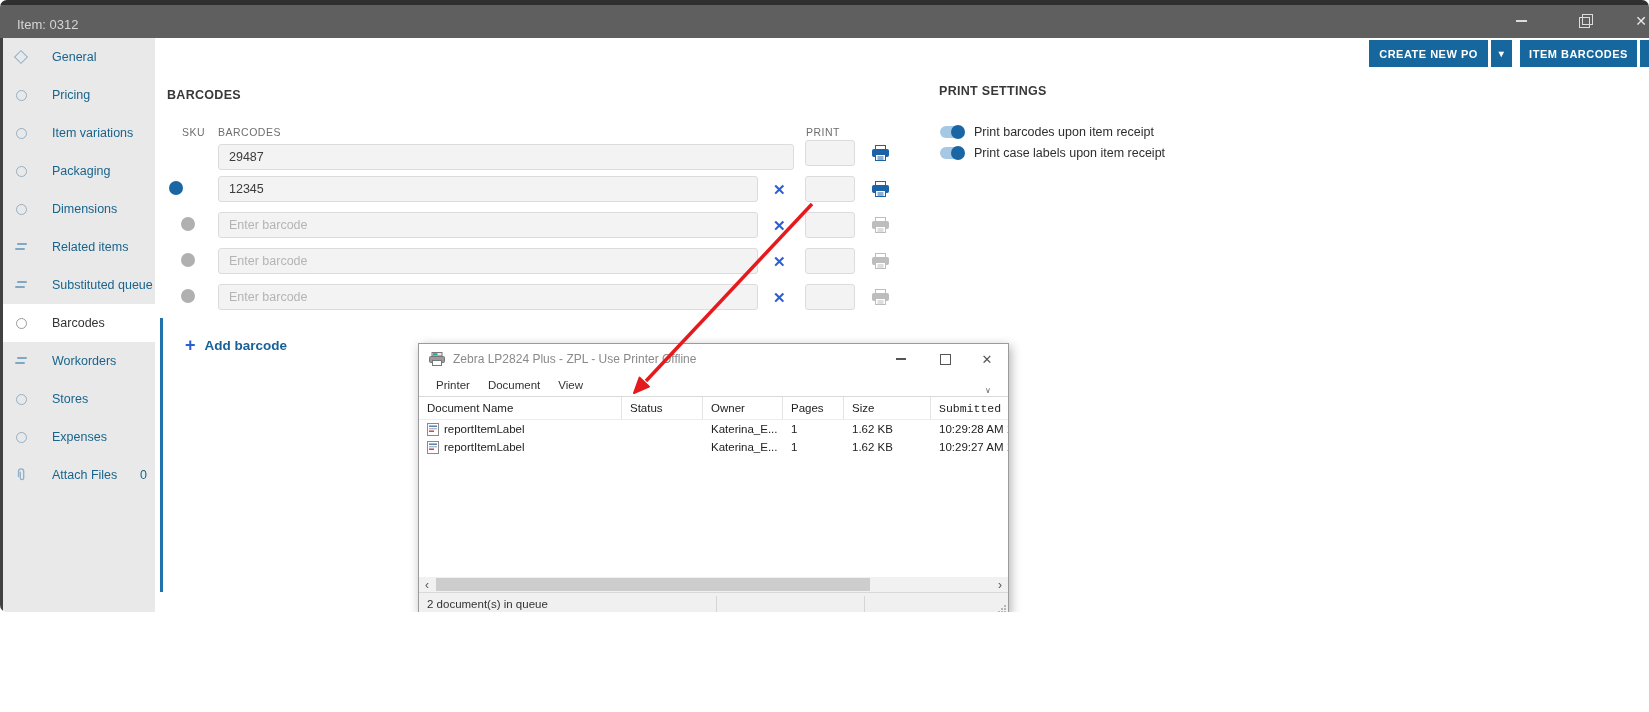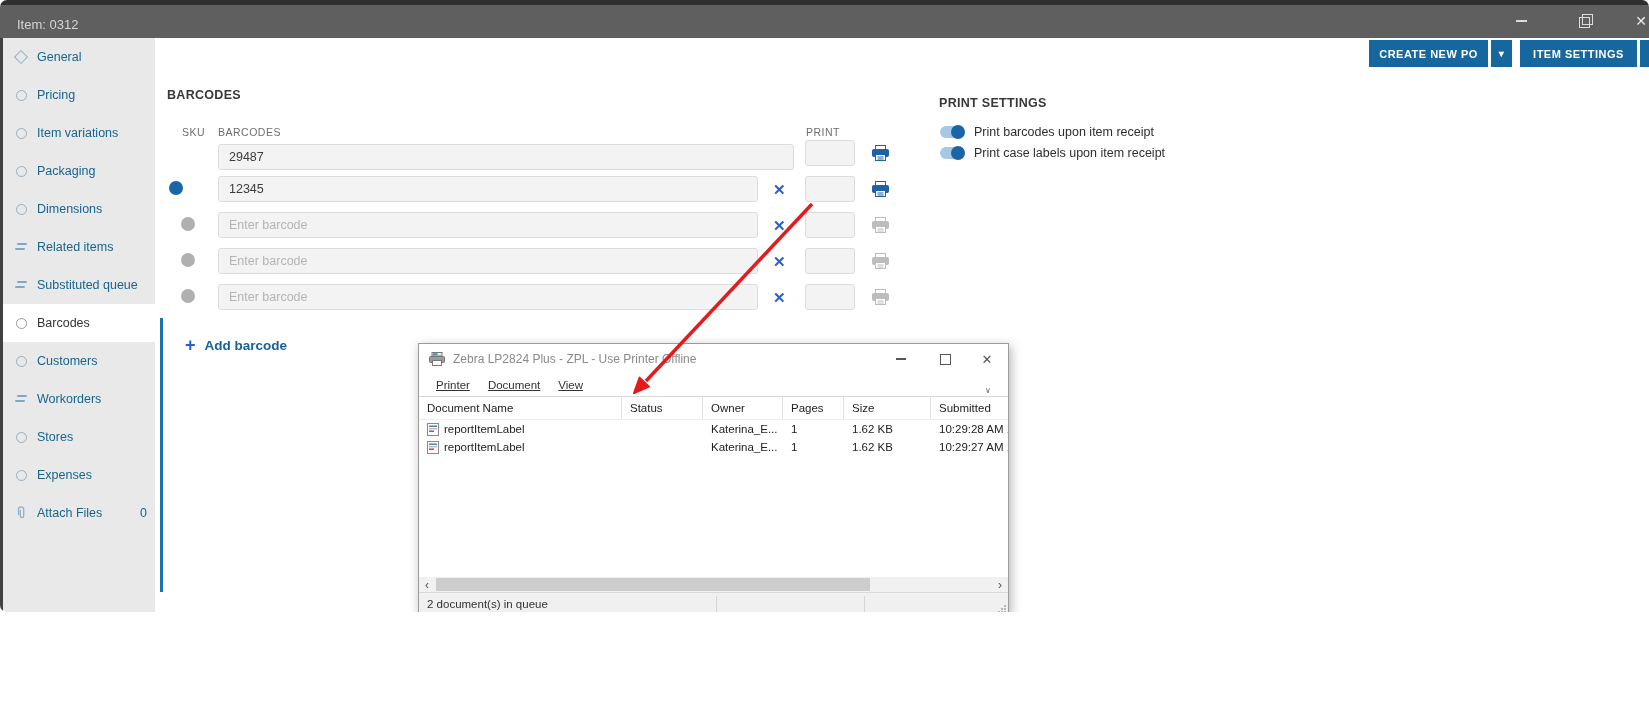--- a/index.html
+++ b/index.html
@@ -16,21 +16,21 @@
   .restore-glyph{position:relative;width:9px;height:9px;border:1px solid #dcdcdc;background:#5f5f5f;margin-top:3px;margin-right:-3px;}
   .restore-glyph:before{content:"";position:absolute;left:2px;top:-4px;width:9px;height:9px;border:1px solid #dcdcdc;}
   .close-glyph{font-size:14px;color:#e8e8e8;}
 
   
   .left-border{left:0;top:38px;width:3px;height:639px;background:#414141;z-index:5;}
   .sidebar{left:0;top:38px;width:155px;height:639px;background:#e9e9e9;}
   .side-item{display:flex;align-items:center;height:38px;padding-left:11px;color:#19648c;font-size:12.5px;cursor:pointer;}
   .side-item.selected{background:#ffffff;color:#333;}
   .side-ico{width:20px;display:flex;justify-content:center;align-items:center;}
-  .side-label{margin-left:6px;}
+  .side-label{margin-left:21px;}
   .side-badge{margin-left:auto;margin-right:8px;color:#19648c;font-size:12.5px;}
   .ico-diamond{width:8px;height:8px;border:1.5px solid #8fb0c9;transform:rotate(45deg);}
   .ico-circle{width:9px;height:9px;border:1.5px solid #93afc6;border-radius:50%;}
   .selected .ico-circle{border-color:#9a9a9a;}
   .ico-eq{width:12px;height:10px;position:relative;}
   .ico-eq i{position:absolute;width:10px;height:2px;background:#7fa8c4;border-radius:1px;}
   .ico-eq i:first-child{left:2px;top:1px;}
   .ico-eq i:last-child{left:0;top:6px;}
 
   
@@ -62,25 +62,25 @@
   
   .dialog{left:418px;top:343px;width:591px;height:272px;background:#fff;border:1px solid #9b9b9b;
           box-shadow:2px 3px 10px rgba(0,0,0,.3);z-index:10;}
   .dlg-titlebar{left:0;top:0;width:100%;height:30px;display:flex;align-items:center;}
   .dlg-title{font-size:12px;color:#8a8a8a;margin-left:8px;white-space:nowrap;}
   .dlg-ctl{width:30px;height:22px;display:flex;align-items:center;justify-content:center;color:#555;cursor:pointer;}
   .dlg-min{width:10px;height:1.5px;background:#555;}
   .dlg-max{width:9px;height:9px;border:1.2px solid #555;}
   .dlg-close{font-size:13px;}
   .dlg-menu{left:0;top:30px;width:100%;height:22px;display:flex;align-items:center;padding-left:8px;font-size:11.5px;color:#333;}
-  .dlg-menu span{padding:0 9px;cursor:pointer;text-decoration:underline;}
+  .dlg-menu span{padding:0 9px;cursor:pointer;}
   .dlg-grid{display:grid;grid-template-columns:203px 81px 80px 61px 87px 1fr;}
   .dlg-head{left:0;top:52px;width:100%;height:24px;border-top:1px solid #d9d9d9;border-bottom:1px solid #ededed;}
   .dlg-head .hc{font-size:11.5px;color:#222;display:flex;align-items:center;padding-left:8px;border-right:1px solid #e3e3e3;cursor:pointer;}
-  .dlg-head .hc:last-child{border-right:none;}
+  .dlg-head .hc:last-child{border-right:none;font-family:Liberation Mono, monospace;}
   .dlg-row{width:100%;height:18px;font-size:11.5px;color:#222;}
   .dlg-row .c{display:flex;align-items:center;padding-left:8px;overflow:hidden;white-space:nowrap;}
   .doc-ico{margin-right:5px;flex:0 0 auto;line-height:0;}
   .sort-caret{font-size:8px;color:#666;}
   .dlg-scroll{left:0;top:233px;width:100%;height:15px;background:#f1f1f1;display:flex;align-items:center;}
   .sc-btn{width:16px;height:15px;display:flex;align-items:center;justify-content:center;color:#555;font-size:12px;cursor:pointer;}
   .sc-thumb{position:absolute;left:17px;top:1px;width:434px;height:13px;background:#cdcdcd;cursor:pointer;}
   .dlg-status{left:0;top:248px;width:100%;height:23px;background:#f0f0f0;border-top:1px solid #d9d9d9;display:flex;align-items:center;font-size:11.5px;color:#333;}
   .status-div{position:absolute;top:3px;width:1px;height:17px;background:#d5d5d5;}
   .grip{position:absolute;right:1px;bottom:1px;line-height:0;}
@@ -158,26 +158,20 @@
         <span class="side-label">Substituted queue</span>
       </div>
     <div class="side-item selected">
         <span class="side-ico">
           <span class="ico-circle"></span>
         </span>
         <span class="side-label">Barcodes</span>
       </div>
     <div class="side-item">
         <span class="side-ico">
-          <span class="ico-circle"></span>
-        </span>
-        <span class="side-label">Customers</span>
-      </div>
-    <div class="side-item">
-        <span class="side-ico">
           <span class="ico-eq">
             <i></i>
             <i></i>
           </span>
         </span>
         <span class="side-label">Workorders</span>
       </div>
     <div class="side-item">
         <span class="side-ico">
           <span class="ico-circle"></span>
@@ -203,21 +197,21 @@
   <div class="abs left-border"></div>
 
   
   <div class="abs blue-btn" style="left:1369px;width:119px;">
       <span>CREATE NEW PO</span>
     </div>
   <div class="abs blue-btn" style="left:1491px;width:21px;">
       <span class="caret">▾</span>
     </div>
   <div class="abs blue-btn" style="left:1520px;width:117px;">
-      <span>ITEM SETTINGS</span>
+      <span>ITEM BARCODES</span>
     </div>
   <div class="abs blue-btn" style="left:1640px;width:25px;"></div>
 
   
   <div class="abs section-title" style="left:167px;top:88px;">BARCODES</div>
   <div class="abs col-label" style="left:182px;top:126px;">SKU</div>
   <div class="abs col-label" style="left:218px;top:126px;">BARCODES</div>
   <div class="abs col-label" style="left:806px;top:126px;">PRINT</div>
 
   
@@ -294,21 +288,21 @@
   </span>
 
   <div class="abs addbar" style="left:185px;top:336px;">
     <span class="plus">+</span>
     <span class="lbl">Add barcode</span>
   </div>
 
   <div class="abs v-accent"></div>
 
   
-  <div class="abs section-title" style="left:939px;top:96px;">PRINT SETTINGS</div>
+  <div class="abs section-title" style="left:939px;top:84px;">PRINT SETTINGS</div>
   <div class="abs ps-row" style="left:940px;top:125px;">
     <span class="tgl on">
         <span class="knob"></span>
       </span>
     <span class="ps-label">Print barcodes upon item receipt</span>
   </div>
   <div class="abs ps-row" style="left:940px;top:146px;">
     <span class="tgl on">
         <span class="knob"></span>
       </span>

